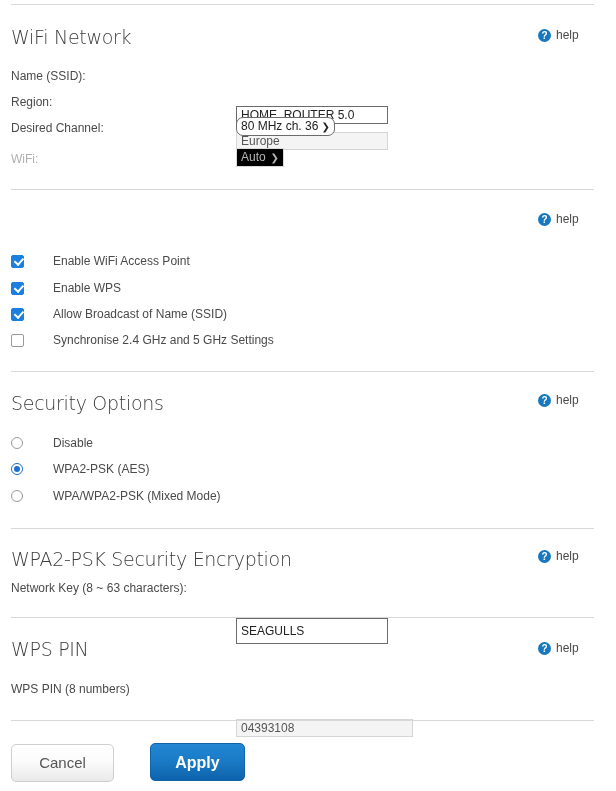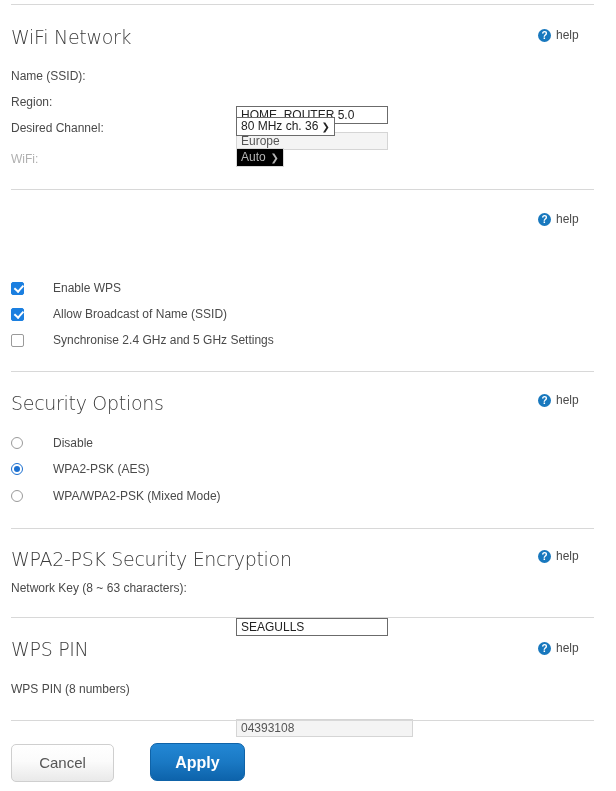--- a/index.html
+++ b/index.html
@@ -217,38 +217,42 @@
     <span class="help-label">help</span>
   </div>
 
   <div class="field-label" style="top:69px;">Name (SSID):</div>
   <input class="txt" type="text" style="top: 66px; left: 236px; width: 152px; height: 18px;" value="HOME_ROUTER 5.0">
 
   <div class="field-label" style="top:95px;">Region:</div>
   <input class="txt readonly" type="text" readonly="" style="top: 92px; left: 236px; width: 152px; height: 18px;" value="Europe">
 
   <div class="field-label" style="top:121px;">Desired Channel:</div>
-  <div class="sel" style="top:117px; left:236px; width:99px; height:19px;">
+  <div class="sel" style="top:117px; left:236px; width:99px; height:19px;border-radius:7px;">
     <span>80 MHz ch. 36</span>
     <span class="caret">❯</span>
   </div>
 
   <div class="field-label disabled" style="top:152px;">WiFi:</div>
   <div class="sel disabled" style="top:148px; left:236px; width:48px; height:19px;">
     <span>Auto</span>
     <span class="caret">❯</span>
   </div>
 
   <div class="divider" style="top:189px;"></div>
 
   <div class="help" style="top:212px; left:538px;">
     <span class="help-icon">?</span>
     <span class="help-label">help</span>
   </div>
 
+  <div class="check-row" style="top:253px;">
+    <span class="cbox checked"></span>
+    <span class="opt-label">Enable WiFi Access Point</span>
+  </div>
   <div class="check-row" style="top:280px;">
     <span class="cbox checked"></span>
     <span class="opt-label">Enable WPS</span>
   </div>
   <div class="check-row" style="top:306px;">
     <span class="cbox checked"></span>
     <span class="opt-label">Allow Broadcast of Name (SSID)</span>
   </div>
   <div class="check-row" style="top:332px;">
     <span class="cbox"></span>
@@ -278,35 +282,35 @@
 
   <div class="divider" style="top:528px;"></div>
 
   <div class="section-title" style="top:548px;">WPA2-PSK Security Encryption</div>
   <div class="help" style="top:549px; left:538px;">
     <span class="help-icon">?</span>
     <span class="help-label">help</span>
   </div>
 
   <div class="field-label" style="top:581px;">Network Key (8 ~ 63 characters):</div>
-  <input class="txt" type="text" style="top: 578px; left: 236px; width: 152px; height: 18px;" value="SEAGULLS">
+  <input class="txt" type="text" style="top: 578px; left: 236px; width: 152px; height: 26px;" value="SEAGULLS">
 
   <div class="divider" style="top:617px;"></div>
 
   <div class="section-title" style="top:638px;">WPS PIN</div>
   <div class="help" style="top:641px; left:538px;">
     <span class="help-icon">?</span>
     <span class="help-label">help</span>
   </div>
 
   <div class="field-label" style="top:682px;">WPS PIN (8 numbers)</div>
   <input class="txt readonly" type="text" readonly="" style="top: 679px; left: 236px; width: 177px; height: 18px;" value="04393108">
 
   <div class="divider" style="top:720px;"></div>
 
   <div class="btn btn-cancel" style="top:744px; left:11px; width:103px; height:38px; line-height:36px;">
     <span>Cancel</span>
   </div>
-  <div class="btn btn-apply" style="top:743px; left:150px; width:95px; height:38px; line-height:37px;border-radius:7px;">
+  <div class="btn btn-apply" style="top:743px; left:150px; width:95px; height:38px; line-height:37px;">
     <span>Apply</span>
   </div>
 
 </div>
 
 </body></html>

